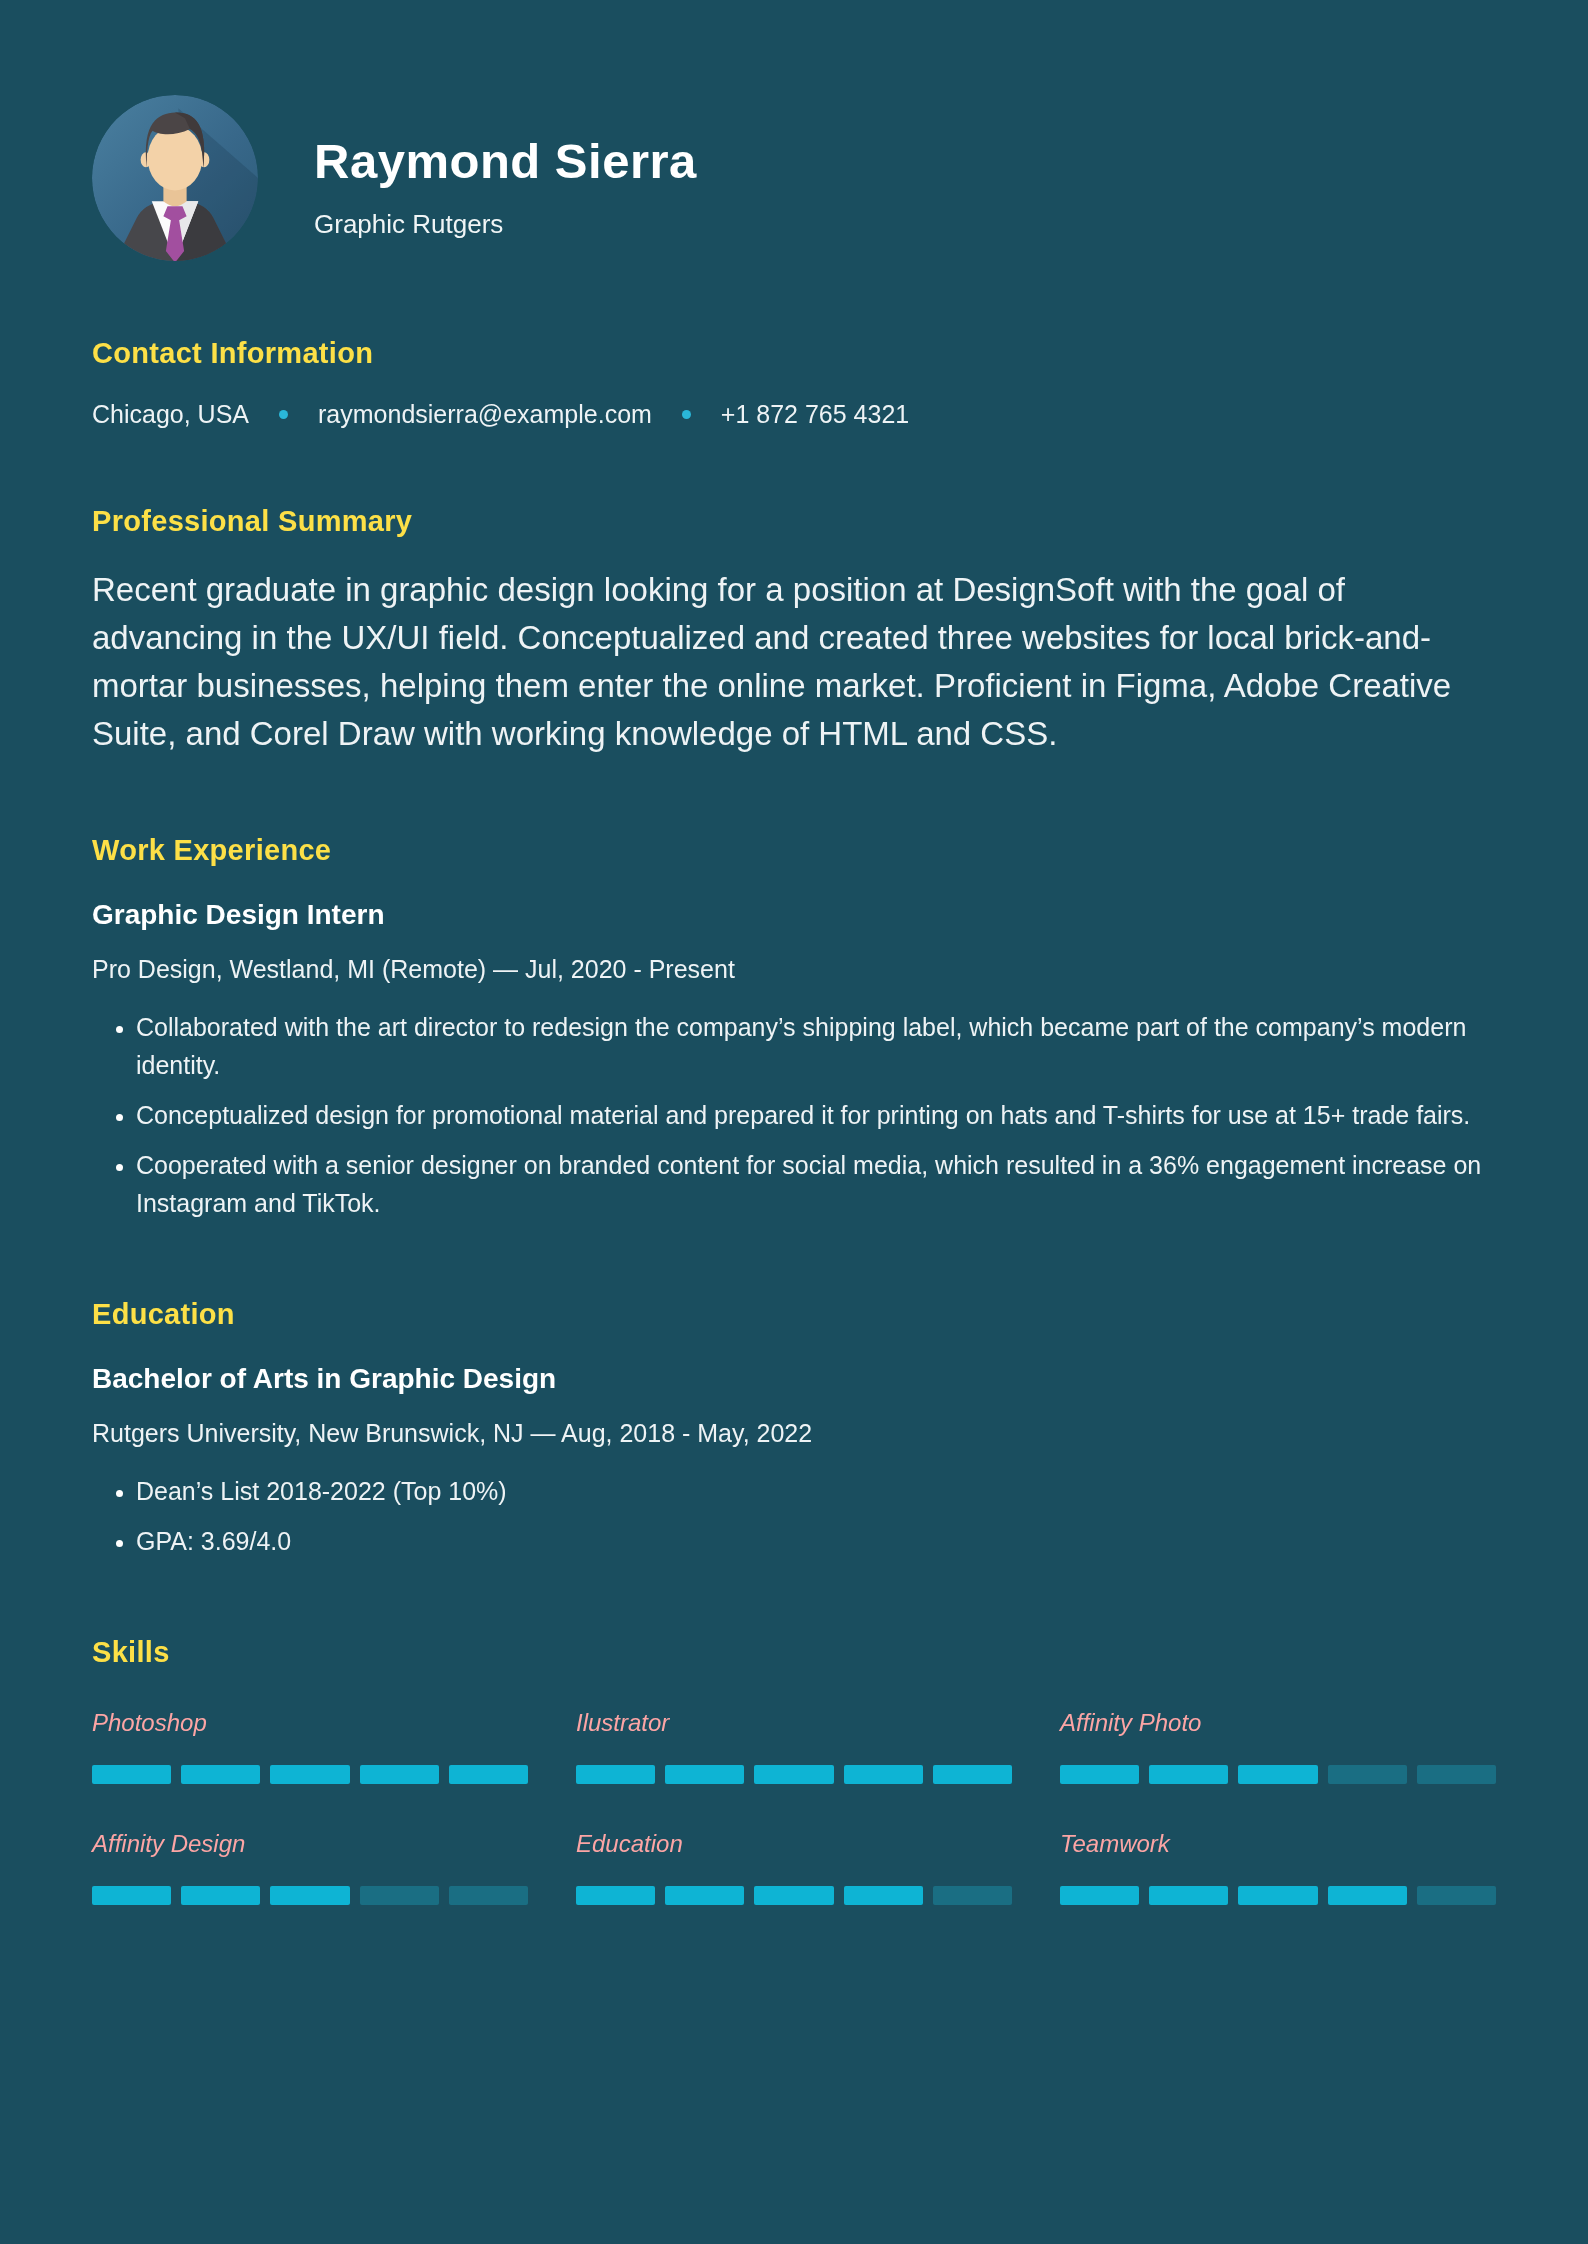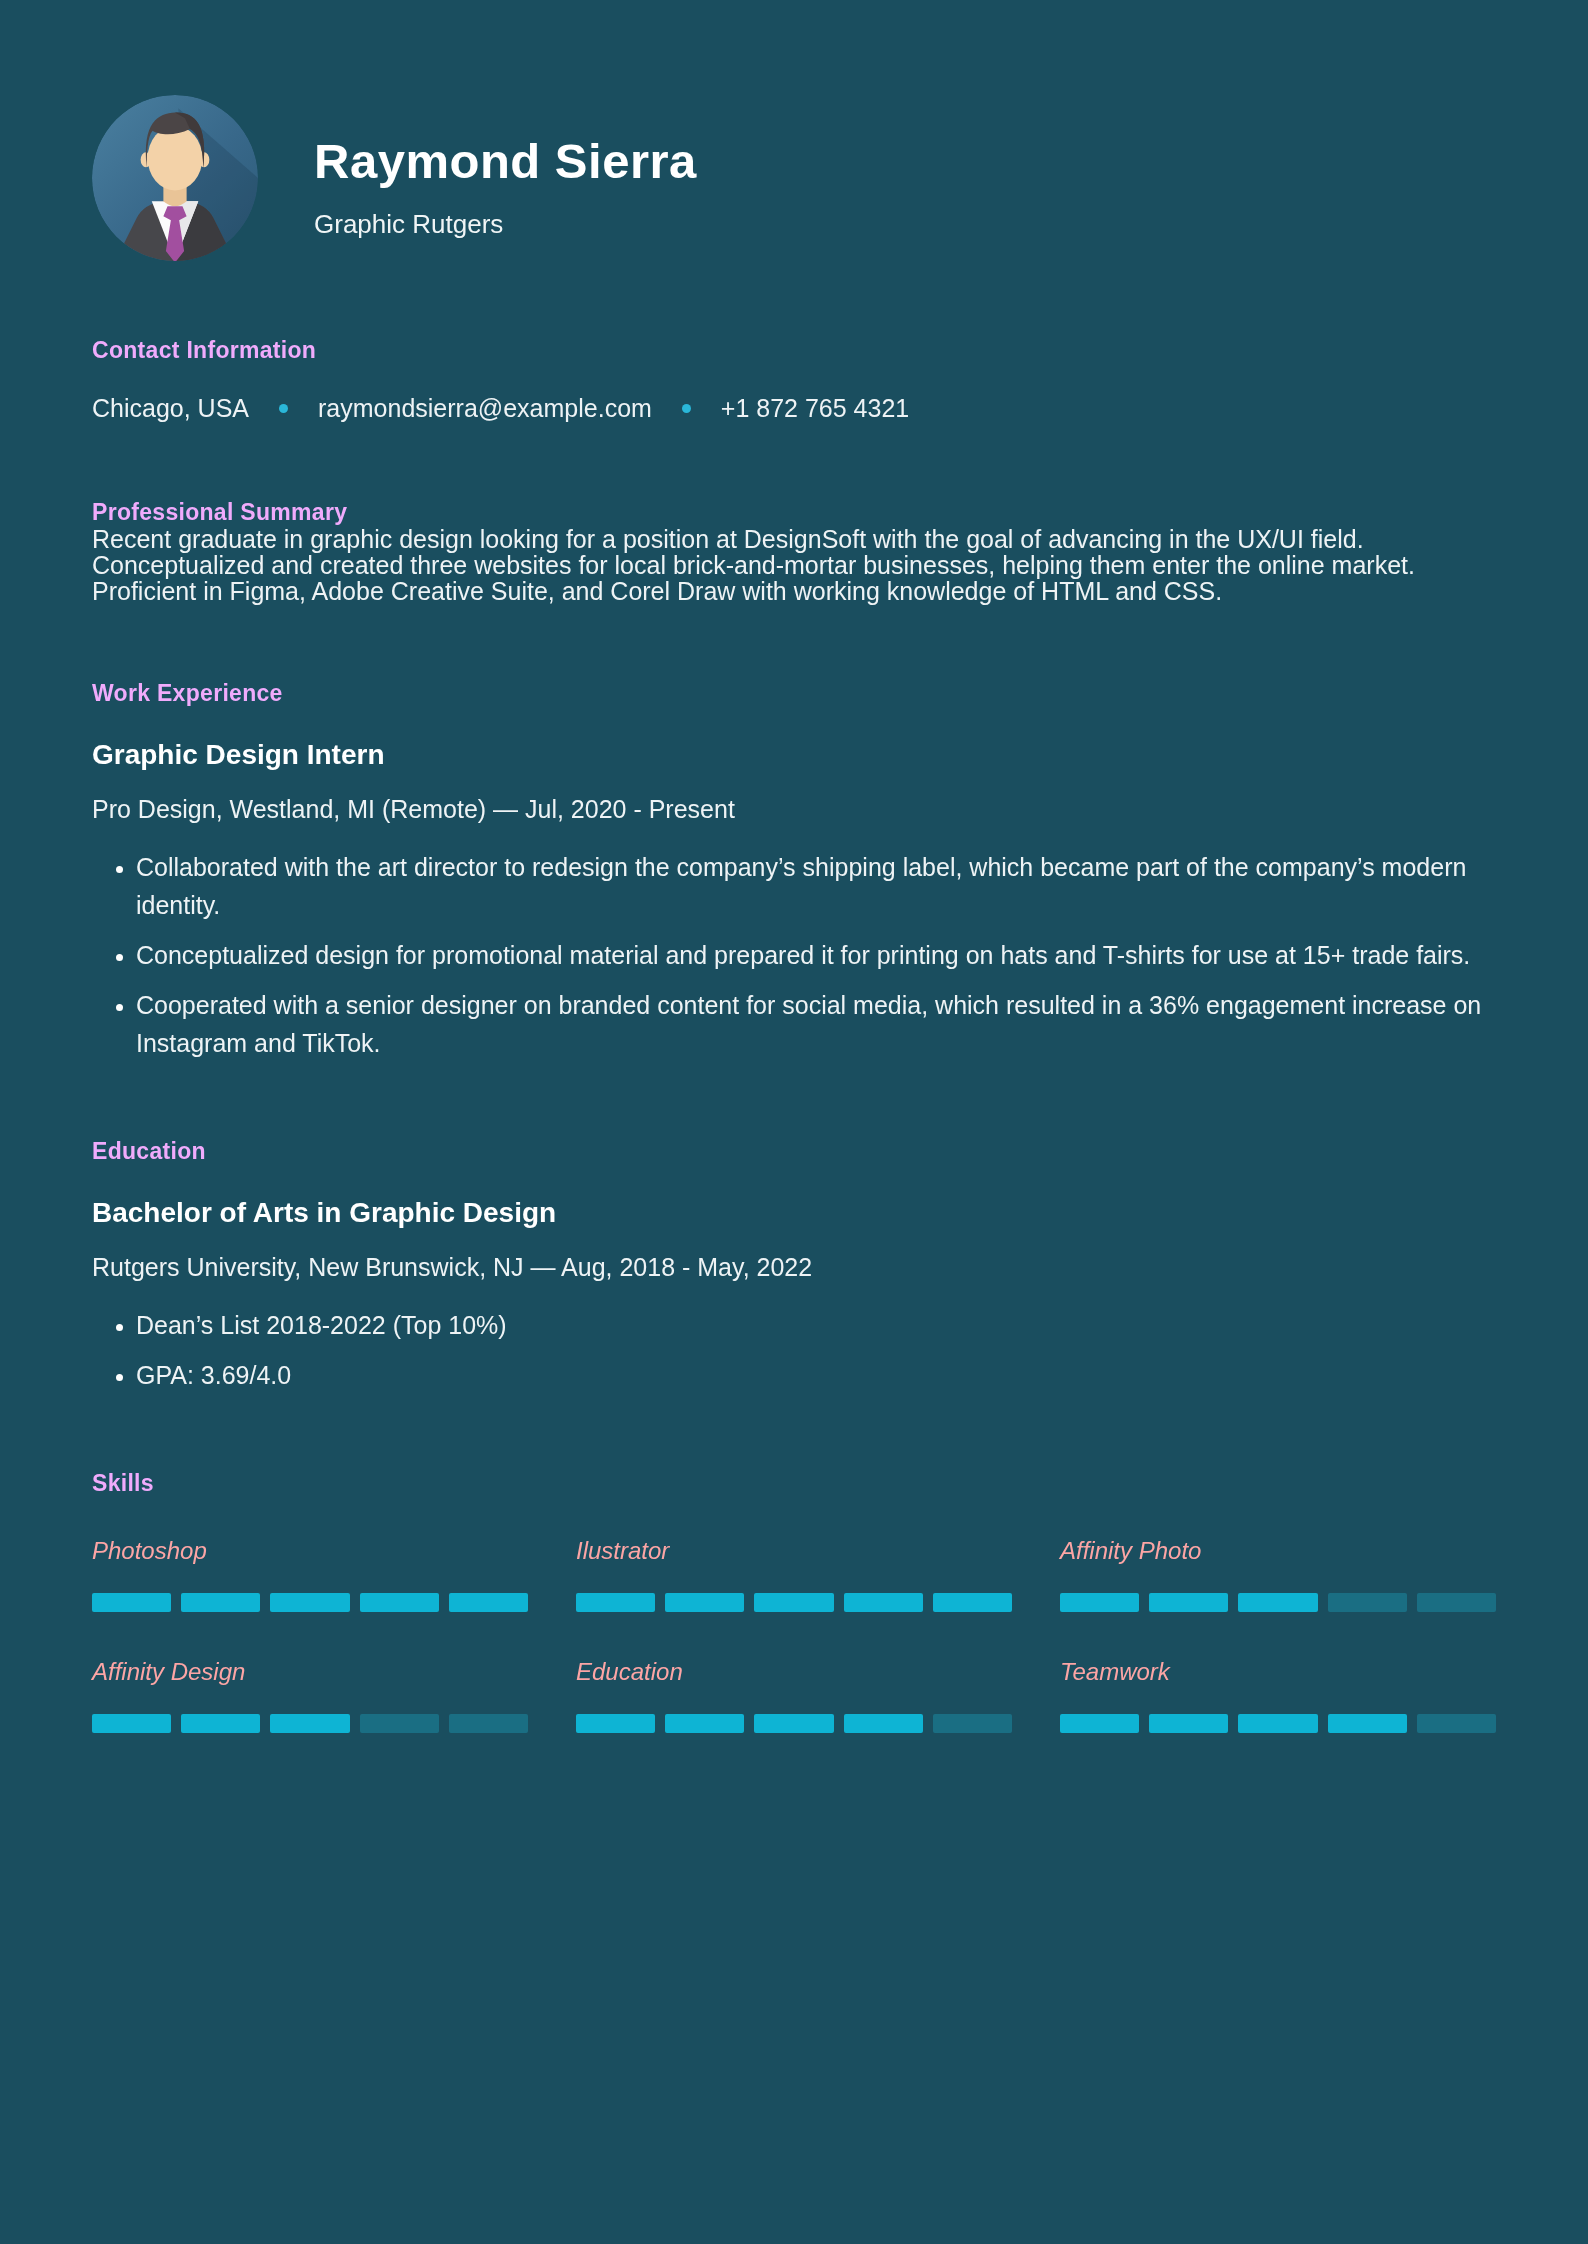--- a/index.html
+++ b/index.html
@@ -14,24 +14,24 @@
   .header { display:flex; align-items:flex-start; gap:56px; }
   .avatar {
     width:166px; height:166px; border-radius:50%; overflow:hidden; flex:0 0 auto;
   }
   .avatar svg { display:block; width:100%; height:100%; }
   .header-text { padding-top:38px; }
   .name { font-size:49px; font-weight:bold; color:#ffffff; letter-spacing:0.5px; }
   .job-title { font-size:26px; color:#f0f5f6; margin-top:20px; }
   
   .section { margin-top:76px; }
-  .section-heading { font-size:23px; font-weight:bold; color:#f0abfc; letter-spacing:0.3px; }
+  .section-heading { font-size:29px; font-weight:bold; color:#fde047; letter-spacing:0.3px; }
   .contact-row { display:flex; align-items:center; gap:30px; margin-top:30px; font-size:25px; }
   .contact-dot { width:9px; height:9px; border-radius:50%; background:#2ab7d9; flex:0 0 auto; }
-  .summary-text { font-size:25px; line-height:26px; max-width:1404px; }
+  .summary-text { margin-top:28px; font-size:33px; line-height:48px; max-width:1404px; }
   .sub-heading { font-size:28px; font-weight:bold; color:#ffffff; margin-top:32px; }
   .meta-line { font-size:25px; margin-top:24px; }
   ul.bullets { margin-top:24px; padding-left:44px; }
   ul.bullets li { font-size:25px; line-height:38px; margin-bottom:12px; }
   ul.bullets li::marker { color:#ffffff; font-size:22px; }
   
   .skills-grid {
     margin-top:40px; display:grid;
     grid-template-columns:repeat(3, 436px); column-gap:48px; row-gap:46px;
   }

